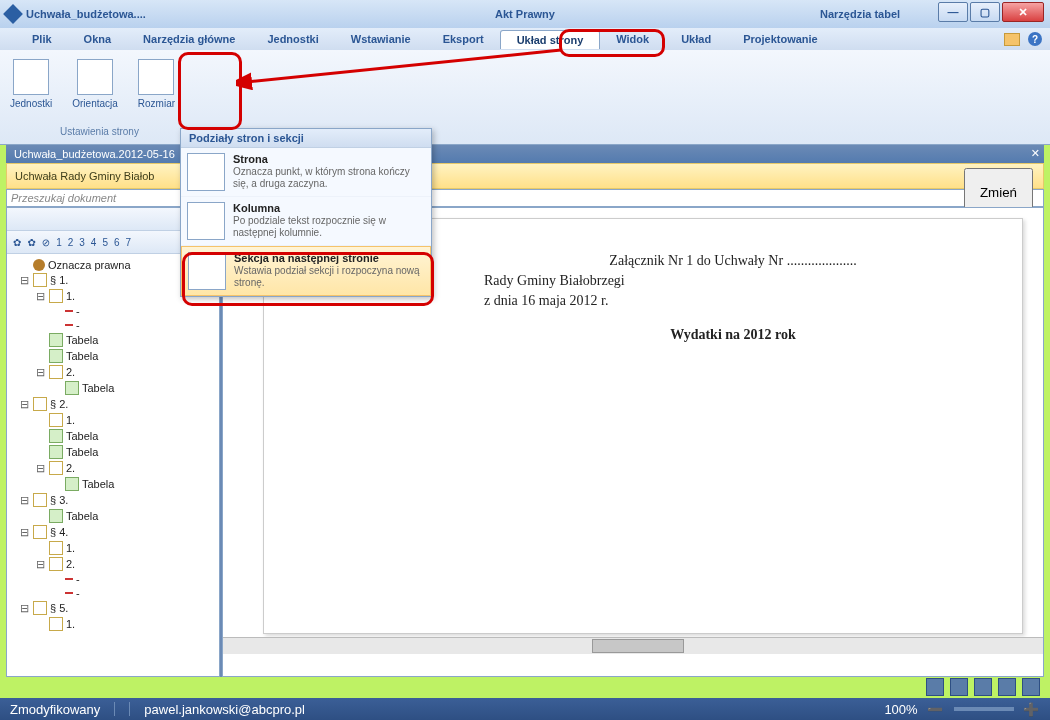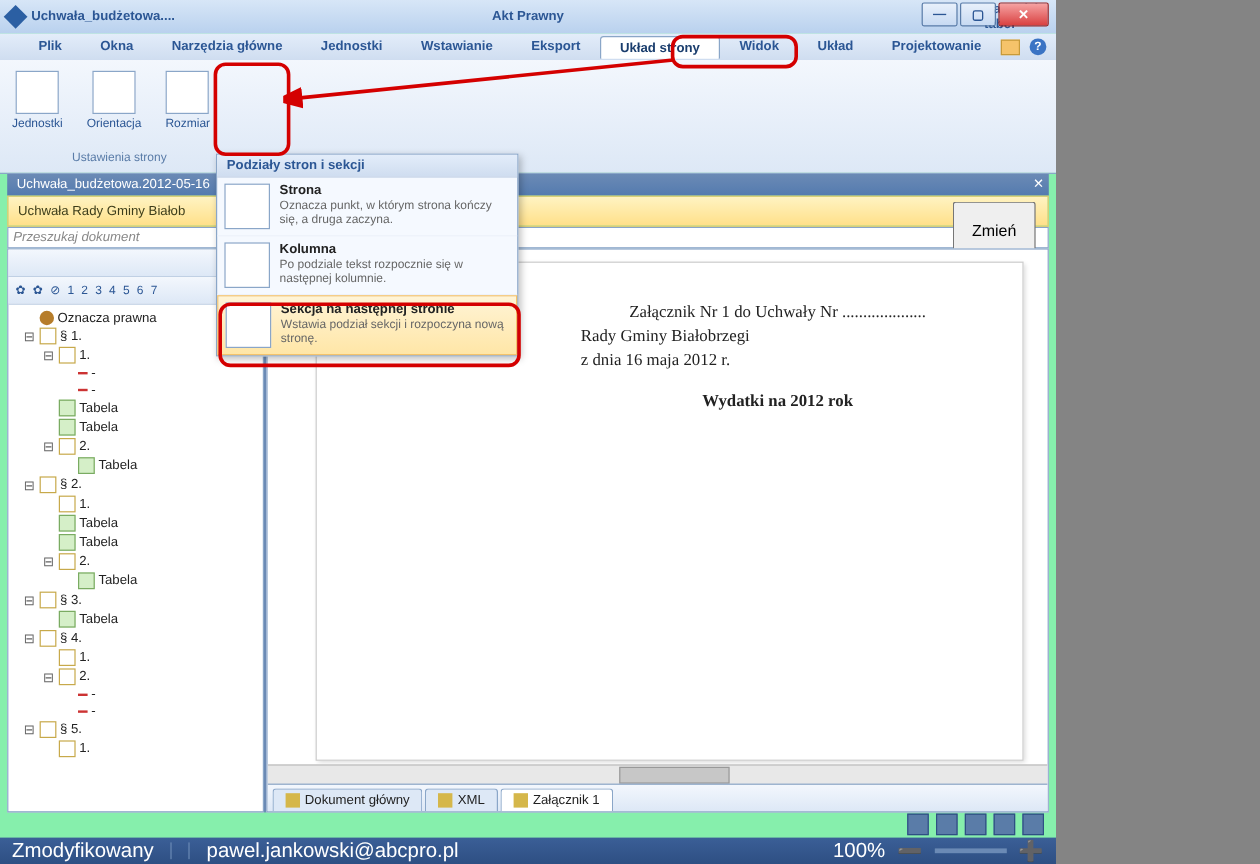--- a/index.html
+++ b/index.html
@@ -1,16 +1,16 @@
 <!DOCTYPE html>
 <html><head>
 <meta charset="utf-8">
 <style>
 html,body{margin:0;padding:0;font-family:"Segoe UI",Tahoma,sans-serif;font-size:11px;color:#222;background:#848484;overflow:hidden}
-.win{width:880px;height:720px;position:relative;background:#86efac}
+.win{width:1050px;height:720px;position:relative;background:#bef264}
 
 
 .titlebar{height:28px;background:linear-gradient(#d7e6f7,#b9d1ee);display:flex;align-items:center;position:relative}
 .title-left{position:absolute;left:6px;display:flex;align-items:center;gap:6px}
 .title-left .logo{width:14px;height:14px;background:#2b5fa3;transform:rotate(45deg)}
 .title-left span{color:#2b5694;font-weight:bold}
 .title-center{position:absolute;left:50%;transform:translateX(-50%);font-weight:bold;color:#2b5694}
 .nt{position:absolute;left:820px;font-weight:bold;color:#2b5694}
 .winbtns{position:absolute;right:6px;top:2px;display:flex;gap:2px}
 .wb{width:28px;height:18px;border:1px solid #5a7ca8;border-radius:2px;background:linear-gradient(#e8f0fb,#c7daf2);display:flex;align-items:center;justify-content:center;color:#2b5694;font-weight:bold}
@@ -55,21 +55,21 @@
 .docpane{flex:1;background:#fff;border:1px solid #8aa6c8;margin-left:2px;position:relative;overflow:hidden}
 .hscroll{position:absolute;bottom:22px;left:0;right:0;height:16px;background:#e8e8e8;border-top:1px solid #bbb}
 .hscroll .thumb{position:absolute;left:45%;width:90px;height:12px;top:1px;background:#c7c7c7;border:1px solid #999}
 .tabsbar{position:absolute;bottom:0;left:0;right:0;height:22px;background:linear-gradient(#f3f7fd,#dde8f6);border-top:1px solid #8aa6c8;display:flex;align-items:flex-end;padding-left:4px}
 .dtab{padding:3px 10px;border:1px solid #8aa6c8;border-bottom:none;margin-right:2px;background:#dde8f6;border-radius:3px 3px 0 0;font-size:11px;display:flex;align-items:center;gap:4px}
 .dtab.active{background:#fff}
 .page{position:absolute;top:10px;left:40px;right:20px;bottom:42px;background:#fff;border:1px solid #ccc;box-shadow:2px 2px 4px rgba(0,0,0,.15);padding:30px 40px;font-family:"Times New Roman",serif;font-size:14px}
 .page .line{margin:4px 0}
 
 
-.statusbar{position:absolute;bottom:0;left:0;right:0;height:22px;background:linear-gradient(#3b5f97,#2e4f83);color:#fff;display:flex;align-items:center;font-size:17px;gap:14px;padding:0 10px}
+.statusbar{position:absolute;bottom:0;left:0;right:0;height:22px;background:linear-gradient(#3b5f97,#2e4f83);color:#fff;display:flex;align-items:center;font-size:13px;gap:14px;padding:0 10px}
 .statusbar .sep{width:1px;height:14px;background:#6b8ab5}
 .statusbar .right{margin-left:auto;display:flex;align-items:center;gap:10px}
 .iconrow{position:absolute;bottom:24px;right:10px;display:flex;gap:6px}
 .iconrow div{width:16px;height:16px;background:#5a7ca8;border:1px solid #2e4f83}
 
 
 .popup{position:absolute;left:180px;top:128px;width:250px;background:#f5f9ff;border:1px solid #8aa6c8;box-shadow:2px 2px 6px rgba(0,0,0,.25);z-index:50}
 .popup .phdr{background:linear-gradient(#e3edfa,#cfddf0);padding:3px 8px;font-weight:bold;color:#2b5694;border-bottom:1px solid #c0d0e4}
 .popup .pitem{display:flex;padding:5px 6px;gap:8px;border-bottom:1px solid #edf2fa}
 .popup .pitem:last-child{border-bottom:none}
@@ -297,34 +297,20 @@
         <div style="text-align:center;margin-left:180px">
           <div class="line">Załącznik Nr 1 do Uchwały Nr ....................</div>
           <div class="line" style="text-align:left;margin-left:0">Rady Gminy Białobrzegi</div>
           <div class="line" style="text-align:left">z dnia 16 maja 2012 r.</div>
           <div class="line" style="font-weight:bold;margin-top:18px">Wydatki na 2012 rok</div>
         </div>
       </div>
       <div class="hscroll">
           <div class="thumb"></div>
         </div>
-      <div class="tabsbar" id="tabs-slot">
-          <div class="dtab">
-            <span style="width: 12px; height: 12px; background: rgb(213, 183, 74); display: inline-block;"></span>
-            <span>Dokument główny</span>
-          </div>
-          <div class="dtab">
-            <span style="width: 12px; height: 12px; background: rgb(213, 183, 74); display: inline-block;"></span>
-            <span>XML</span>
-          </div>
-          <div class="dtab active">
-            <span style="width: 12px; height: 12px; background: rgb(213, 183, 74); display: inline-block;"></span>
-            <span>Załącznik 1</span>
-          </div>
-        </div>
     </div>
   </div>
 
   <div class="iconrow">
     <div></div>
     <div></div>
     <div></div>
     <div></div>
     <div></div>
   </div>

